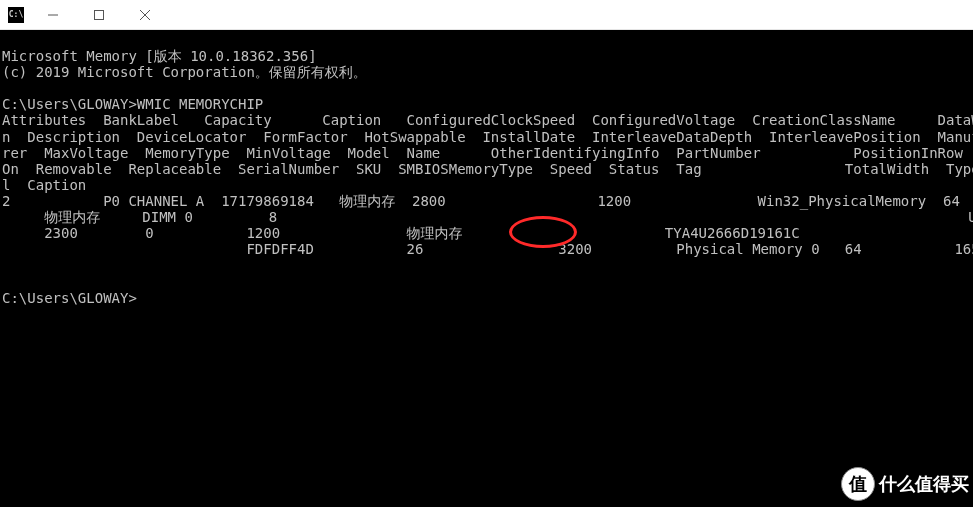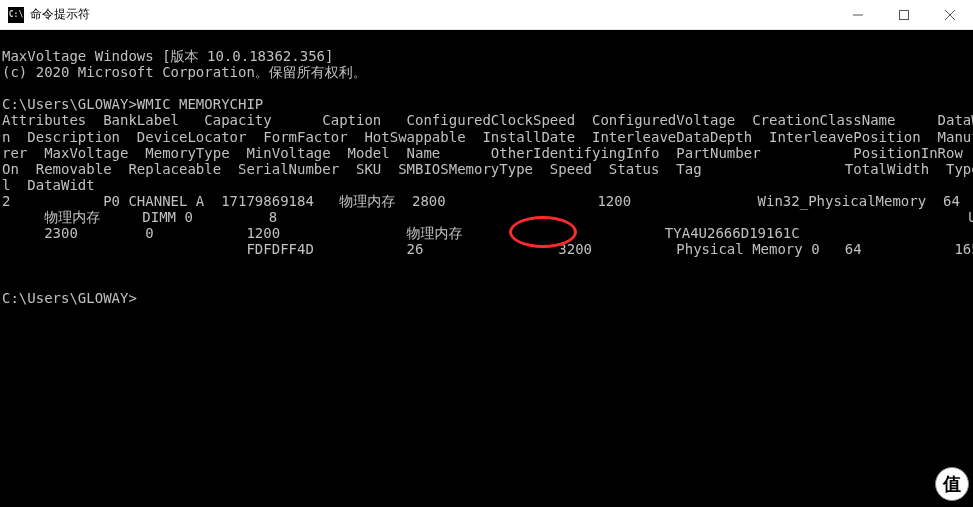--- a/index.html
+++ b/index.html
@@ -16,21 +16,20 @@
 .watermark { position:absolute; right:4px; bottom:6px; display:flex; align-items:center; gap:4px; color:#fff; font-size:18px; font-weight:600; }
 .watermark .badge { width:34px; height:34px; border-radius:50%; background:#fff; color:#000; display:flex; align-items:center; justify-content:center; font-size:18px; font-weight:bold; border:1px solid #888; }
 </style>
 </head>
 <body>
 
 <div class="window">
 
   <div class="titlebar">
     <div class="icon-box">C:\</div>
-    <div class="title">命令提示符</div>
     <div class="win-controls">
       <div class="win-btn">
         <svg width="10" height="10">
             <line x1="0" y1="5" x2="10" y2="5" stroke="#555" stroke-width="1"></line>
           </svg>
       </div>
       <div class="win-btn">
         <svg width="10" height="10">
             <rect x="0.5" y="0.5" width="9" height="9" fill="none" stroke="#555" stroke-width="1"></rect>
           </svg>
@@ -38,36 +37,37 @@
       <div class="win-btn">
         <svg width="10" height="10">
             <line x1="0" y1="0" x2="10" y2="10" stroke="#555" stroke-width="1"></line>
             <line x1="10" y1="0" x2="0" y2="10" stroke="#555" stroke-width="1"></line>
           </svg>
       </div>
     </div>
   </div>
 
   <div class="terminal">
-<span>MaxVoltage Windows [版本 10.0.18362.356]</span>
-<span>(c) 2020 Microsoft Corporation。保留所有权利。</span>
+<span>Microsoft Memory [版本 10.0.18362.356]</span>
+<span>(c) 2019 Microsoft Corporation。保留所有权利。</span>
 <span></span>
 <span>C:\Users\GLOWAY&gt;WMIC MEMORYCHIP</span>
 <span>Attributes  BankLabel   Capacity      Caption   ConfiguredClockSpeed  ConfiguredVoltage  CreationClassName     DataWidt</span>
 <span>n  Description  DeviceLocator  FormFactor  HotSwappable  InstallDate  InterleaveDataDepth  InterleavePosition  Manufactu</span>
 <span>rer  MaxVoltage  MemoryType  MinVoltage  Model  Name      OtherIdentifyingInfo  PartNumber           PositionInRow  Powered</span>
 <span>On  Removable  Replaceable  SerialNumber  SKU  SMBIOSMemoryType  Speed  Status  Tag                 TotalWidth  TypeDetai</span>
-<span>l  DataWidt</span>
+<span>l  Caption</span>
 <span>2           P0 CHANNEL A  17179869184   物理内存  2800                  1200               Win32_PhysicalMemory  64</span>
 <span>     物理内存     DIMM 0         8                                                                                  Unknown</span>
 <span>     2300        0           1200               物理内存                        TYA4U2666D19161C</span>
 <span>                             FDFDFF4D           26                3200          Physical Memory 0   64           16512</span>
 <span></span>
 <span></span>
 <span>C:\Users\GLOWAY&gt;</span>
     <div class="circle-annot" style="left:509px; top:186px; width:68px; height:32px;"></div>
   </div>
 
   <div class="watermark">
     <div class="badge">值</div>
+    <span>什么值得买</span>
   </div>
 
 </div>
 
 </body></html>

